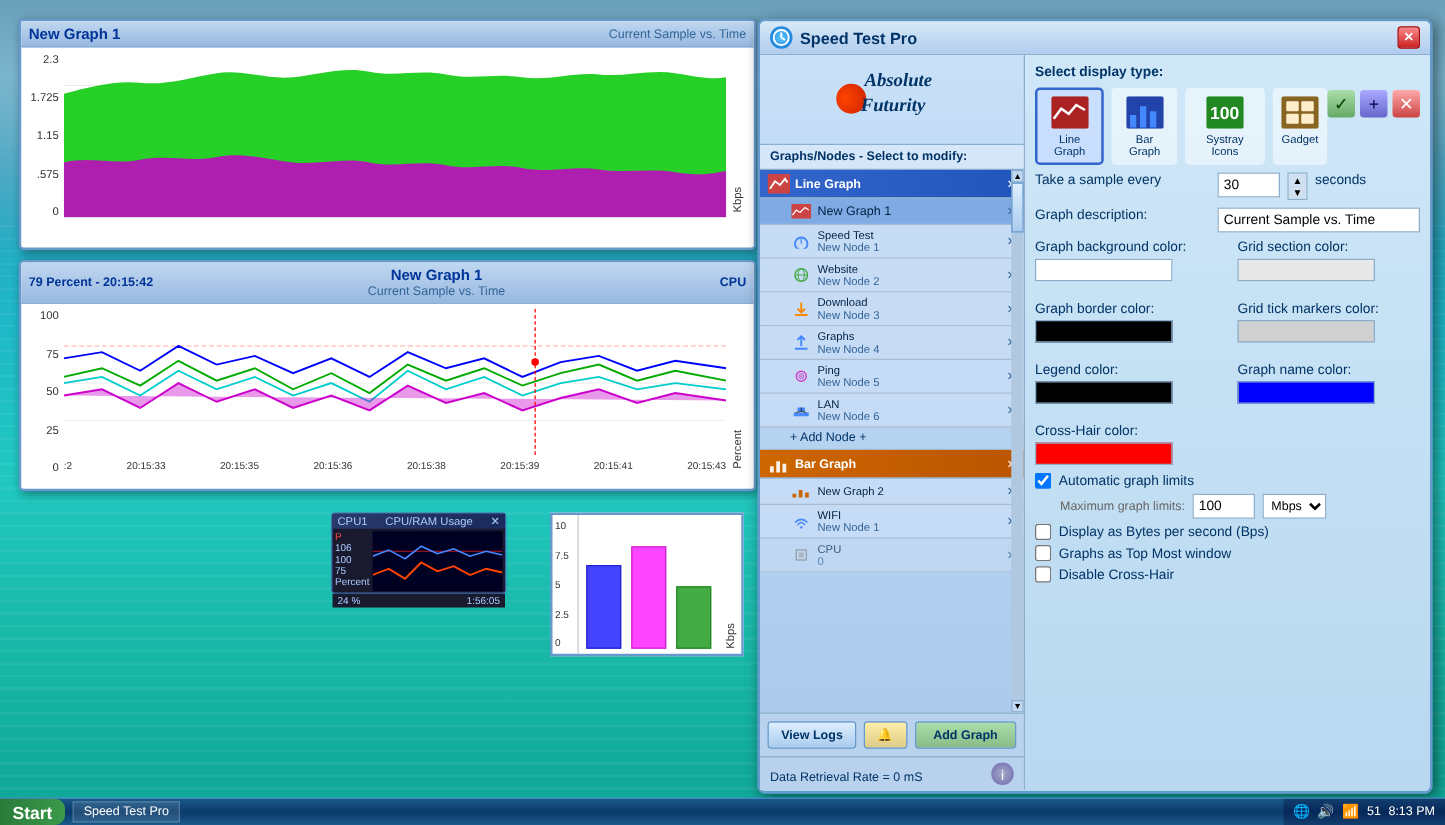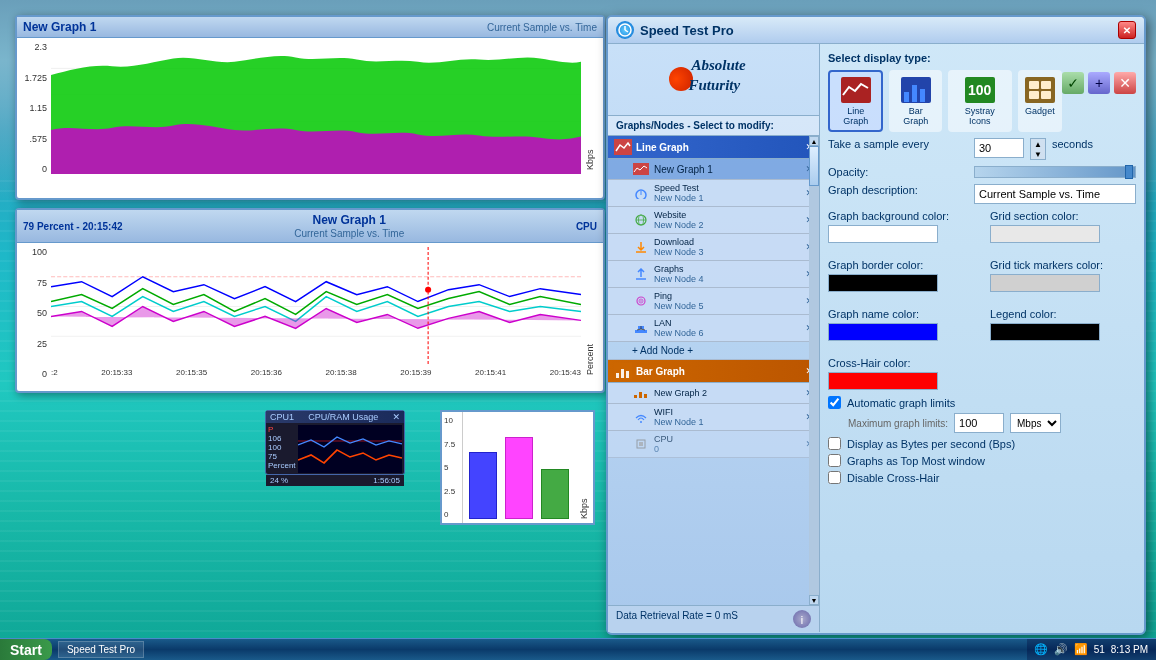--- a/index.html
+++ b/index.html
@@ -410,21 +410,21 @@
     }
 
     .data-rate-bar {
       padding: 4px 8px;
       font-size: 10px;
       color: #003366;
       border-top: 1px solid #8aaecc;
       background: rgba(200,220,240,0.5);
       display: flex;
       justify-content: space-between;
-      align-items: flex-start;
+      align-items: flex-end;
     }
 
     
     .panel-right {
       flex: 1;
       padding: 8px;
       overflow-y: auto;
     }
     .section-label {
       font-size: 11px;
@@ -968,20 +968,25 @@
 
           <div style="position:absolute; right:0; top:0; bottom:0; width:10px; background:#b0c8e0; display:flex; flex-direction:column;">
             <div class="scroll-arrow">▲</div>
             <div style="flex:1; position:relative;">
               <div class="scroll-thumb"></div>
             </div>
             <div class="scroll-arrow">▼</div>
           </div>
         </div>
 
+        <div class="panel-bottom-btns">
+          <button class="bottom-btn">View Logs</button>
+          <button class="bottom-btn bell">🔔</button>
+          <button class="bottom-btn add">Add Graph</button>
+        </div>
 
         <div class="data-rate-bar">
           <span>Data Retrieval Rate = 0 mS</span>
           <span style="width:18px; height:18px; background:radial-gradient(circle, #aaaacc, #6666aa); border-radius:50%; display:flex; align-items:center; justify-content:center; color:white; font-size:11px; cursor:pointer;">ℹ</span>
         </div>
       </div>
 
       <div class="panel-right">
 
         <div style="position:relative; display:flex; align-items:flex-start; justify-content:space-between;">
@@ -1046,26 +1051,20 @@
         <div class="form-row">
           <span class="form-label">Take a sample every</span>
           <input type="number" class="form-input-small" value="30" style="">
           <div class="form-spinner">
             <button class="spinner-btn">▲</button>
             <button class="spinner-btn">▼</button>
           </div>
           <span class="form-label" style="min-width:50px;">seconds</span>
         </div>
 
-        <div class="form-row">
-          <span class="form-label">Opacity:</span>
-          <div class="opacity-bar">
-            <div class="opacity-handle"></div>
-          </div>
-        </div>
 
         <div class="form-row">
           <span class="form-label">Graph description:</span>
           <input type="text" class="form-input" value="Current Sample vs. Time" style="">
         </div>
 
         <div class="two-col">
           <div class="two-col-item">
             <span class="form-label">Graph background color:</span>
             <div class="color-swatch" style="background:#ffffff;"></div>
@@ -1076,26 +1075,26 @@
           </div>
           <div class="two-col-item">
             <span class="form-label">Graph border color:</span>
             <div class="color-swatch" style="background:#000000;"></div>
           </div>
           <div class="two-col-item">
             <span class="form-label">Grid tick markers color:</span>
             <div class="color-swatch" style="background:#d0d0d0;"></div>
           </div>
           <div class="two-col-item">
+            <span class="form-label">Legend color:</span>
+            <div class="color-swatch" style="background:#000000;"></div>
+          </div>
+          <div class="two-col-item">
             <span class="form-label">Graph name color:</span>
             <div class="color-swatch" style="background:#0000ff;"></div>
-          </div>
-          <div class="two-col-item">
-            <span class="form-label">Legend color:</span>
-            <div class="color-swatch" style="background:#000000;"></div>
           </div>
           <div class="two-col-item">
             <span class="form-label">Cross-Hair color:</span>
             <div class="color-swatch" style="background:#ff0000;"></div>
           </div>
         </div>
 
         <div class="checkbox-row">
           <input type="checkbox" checked="" id="auto-limits" style="">
           <label class="checkbox-label" for="auto-limits">Automatic graph limits</label>

